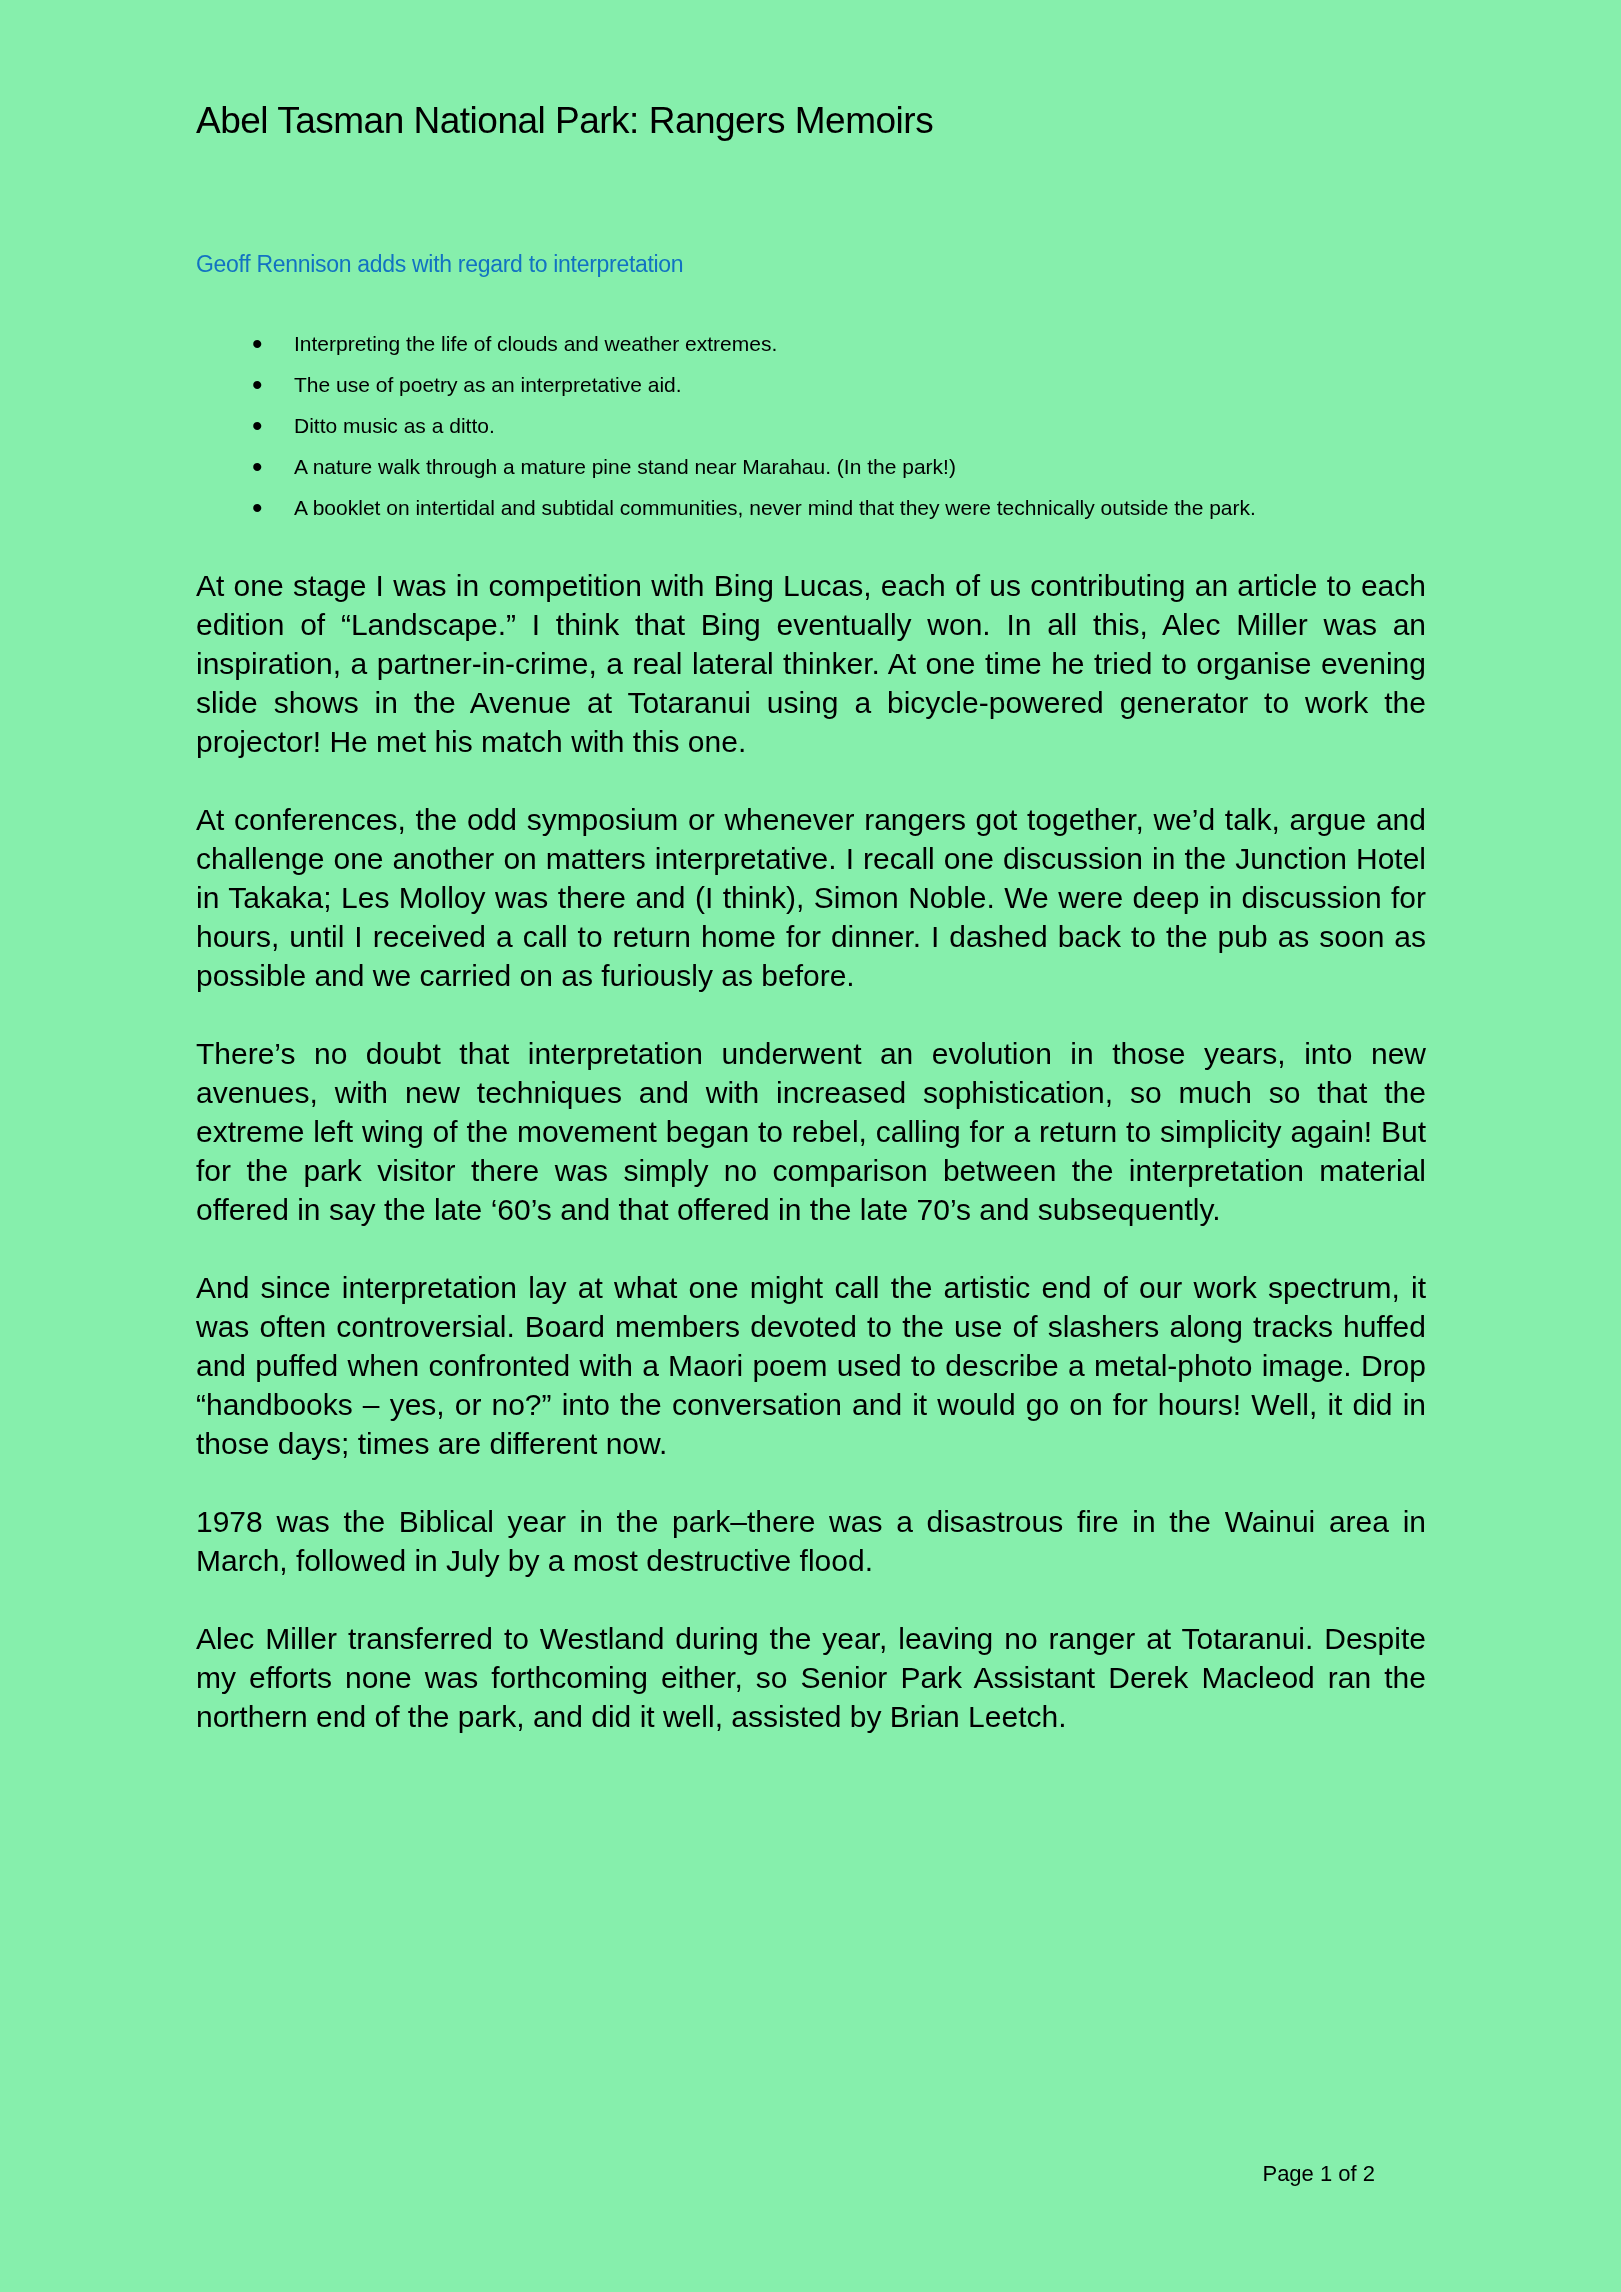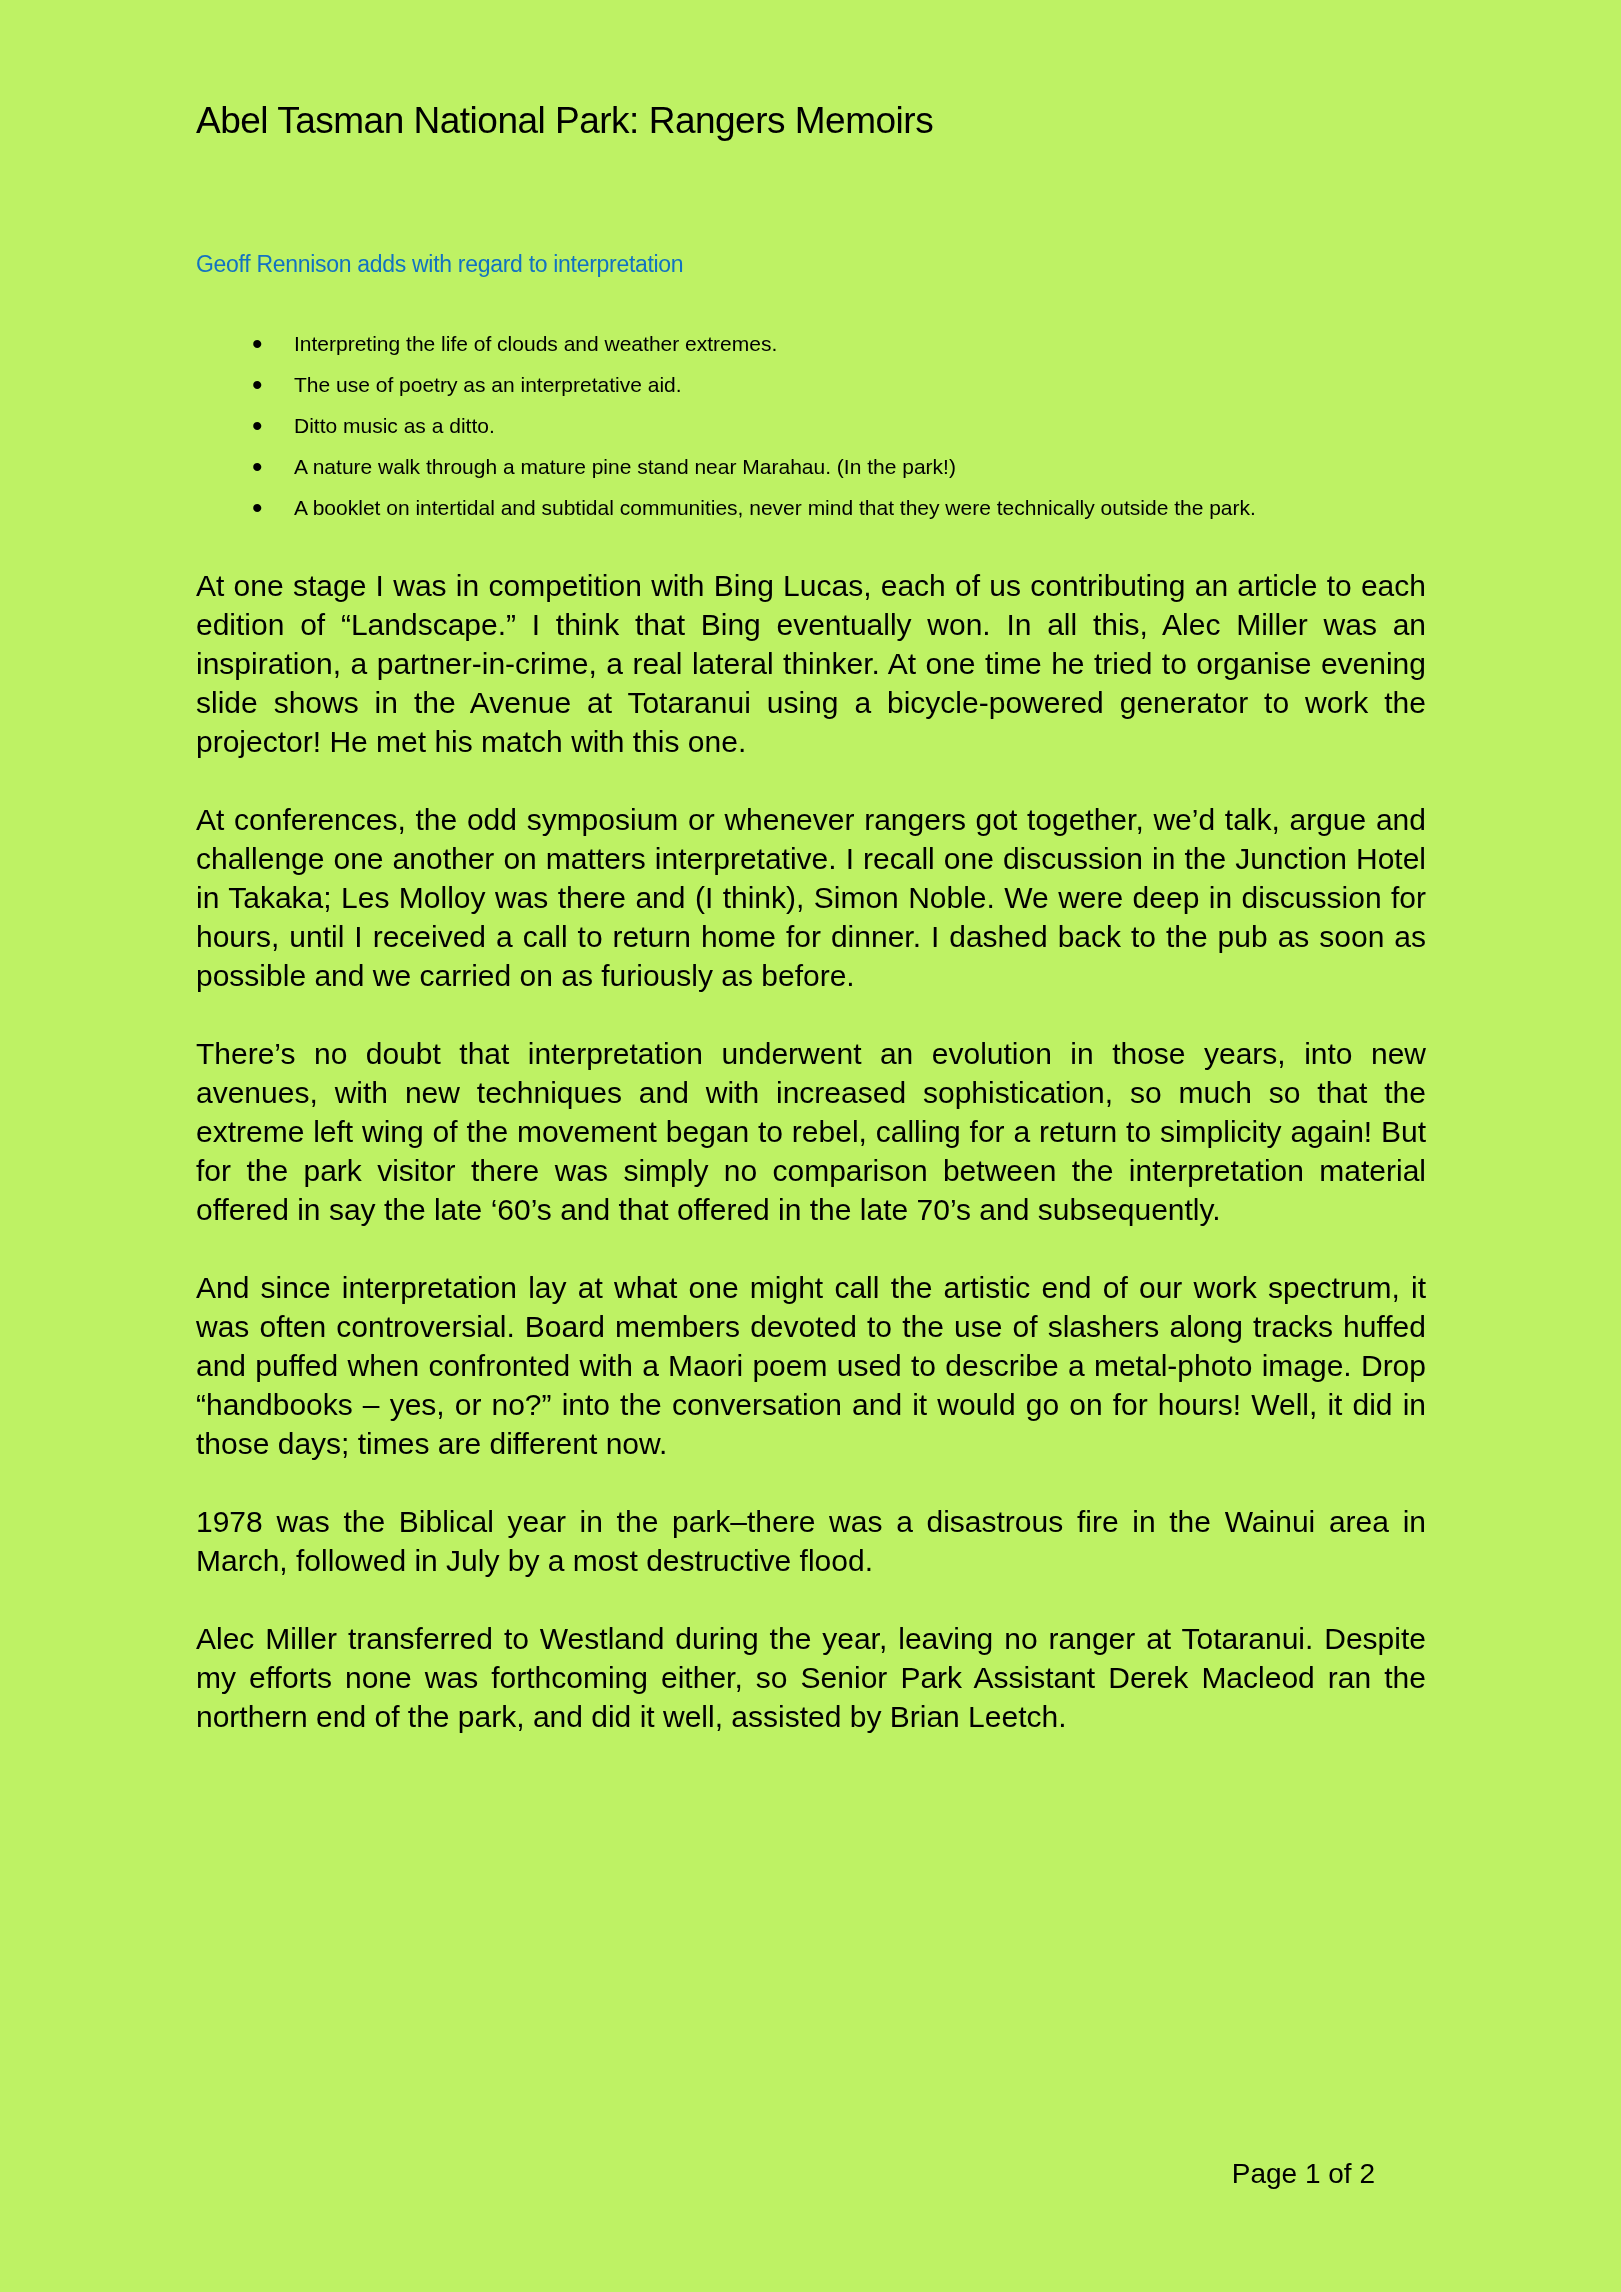--- a/index.html
+++ b/index.html
@@ -4,21 +4,21 @@
 <style>
   html, body {
     margin: 0;
     padding: 0;
     background: #ffffff;
   }
   .page {
     position: relative;
     width: 1621px;
     height: 2293px;
-    background: #bef264;
+    background: #86efac;
     font-family: "Liberation Sans", "DejaVu Sans", sans-serif;
     color: #000000;
     overflow: hidden;
   }
   .content {
     position: absolute;
     left: 196px;
     top: 98px;
     width: 1230px;
   }
@@ -64,21 +64,21 @@
     left: -42px;
     top: 0;
     font-size: 30px;
     line-height: 39px;
     color: #000000;
   }
   .footer {
     position: absolute;
     top: 2154px;
     right: 246px;
-    font-size: 28px;
+    font-size: 22px;
     line-height: 39px;
     color: #000000;
     text-align: center;
   }
 </style>
 </head>
 <body>
 
 <div class="page">
   <div class="content">

